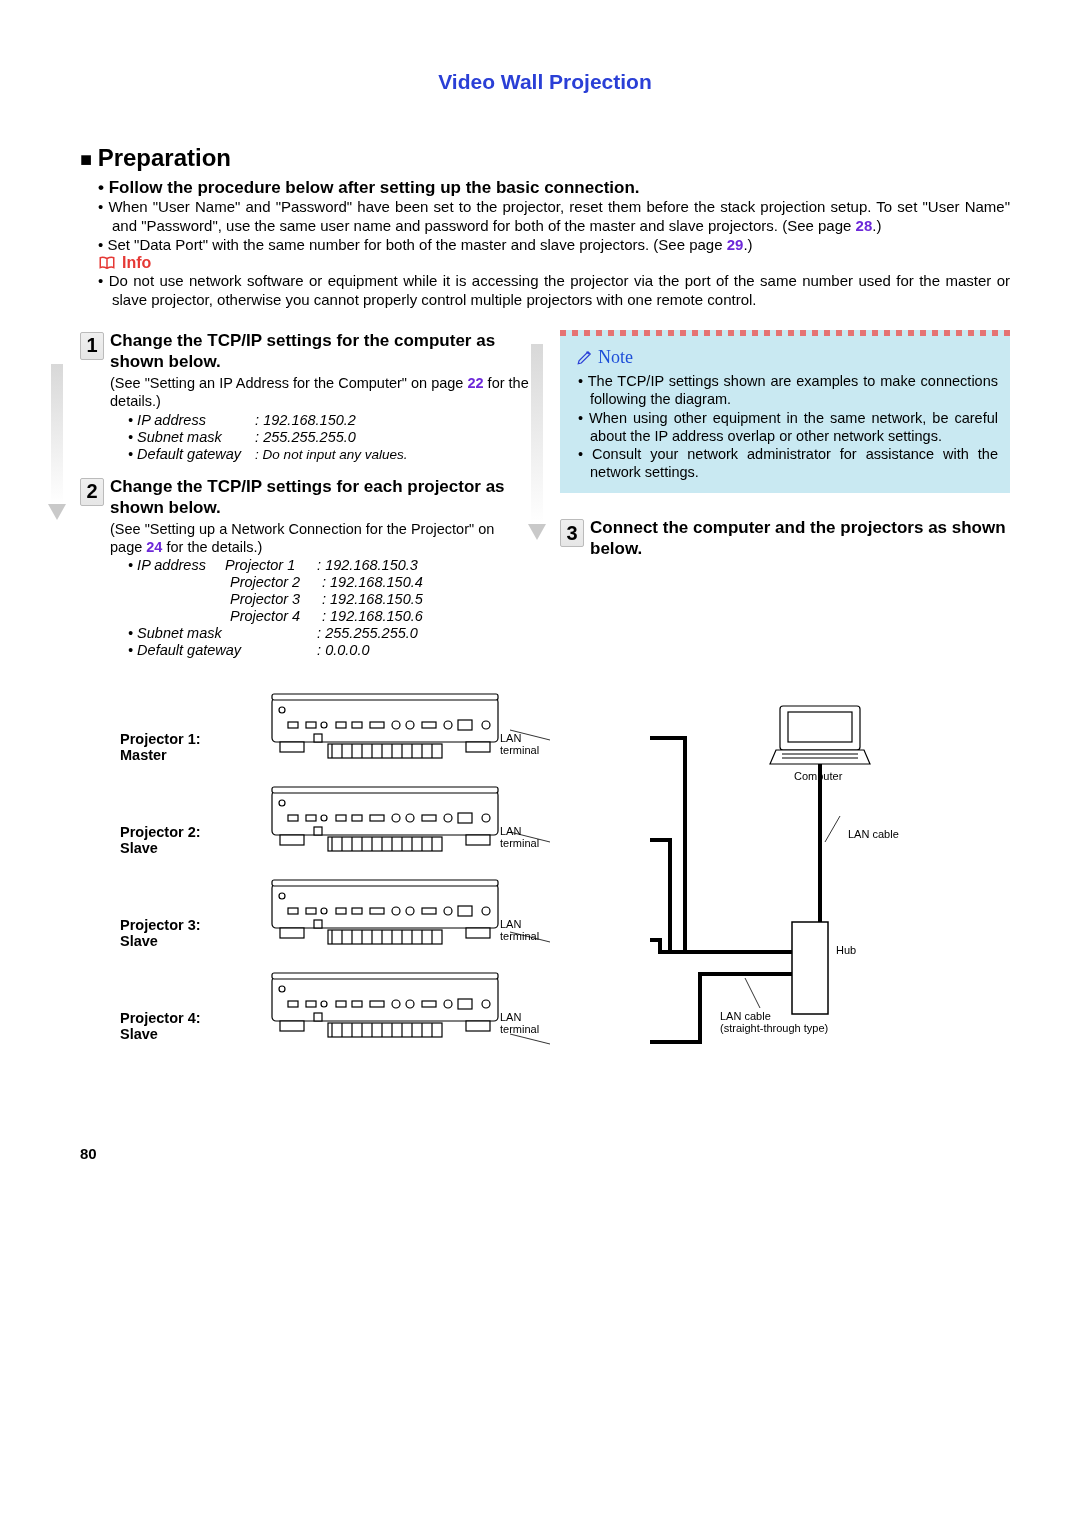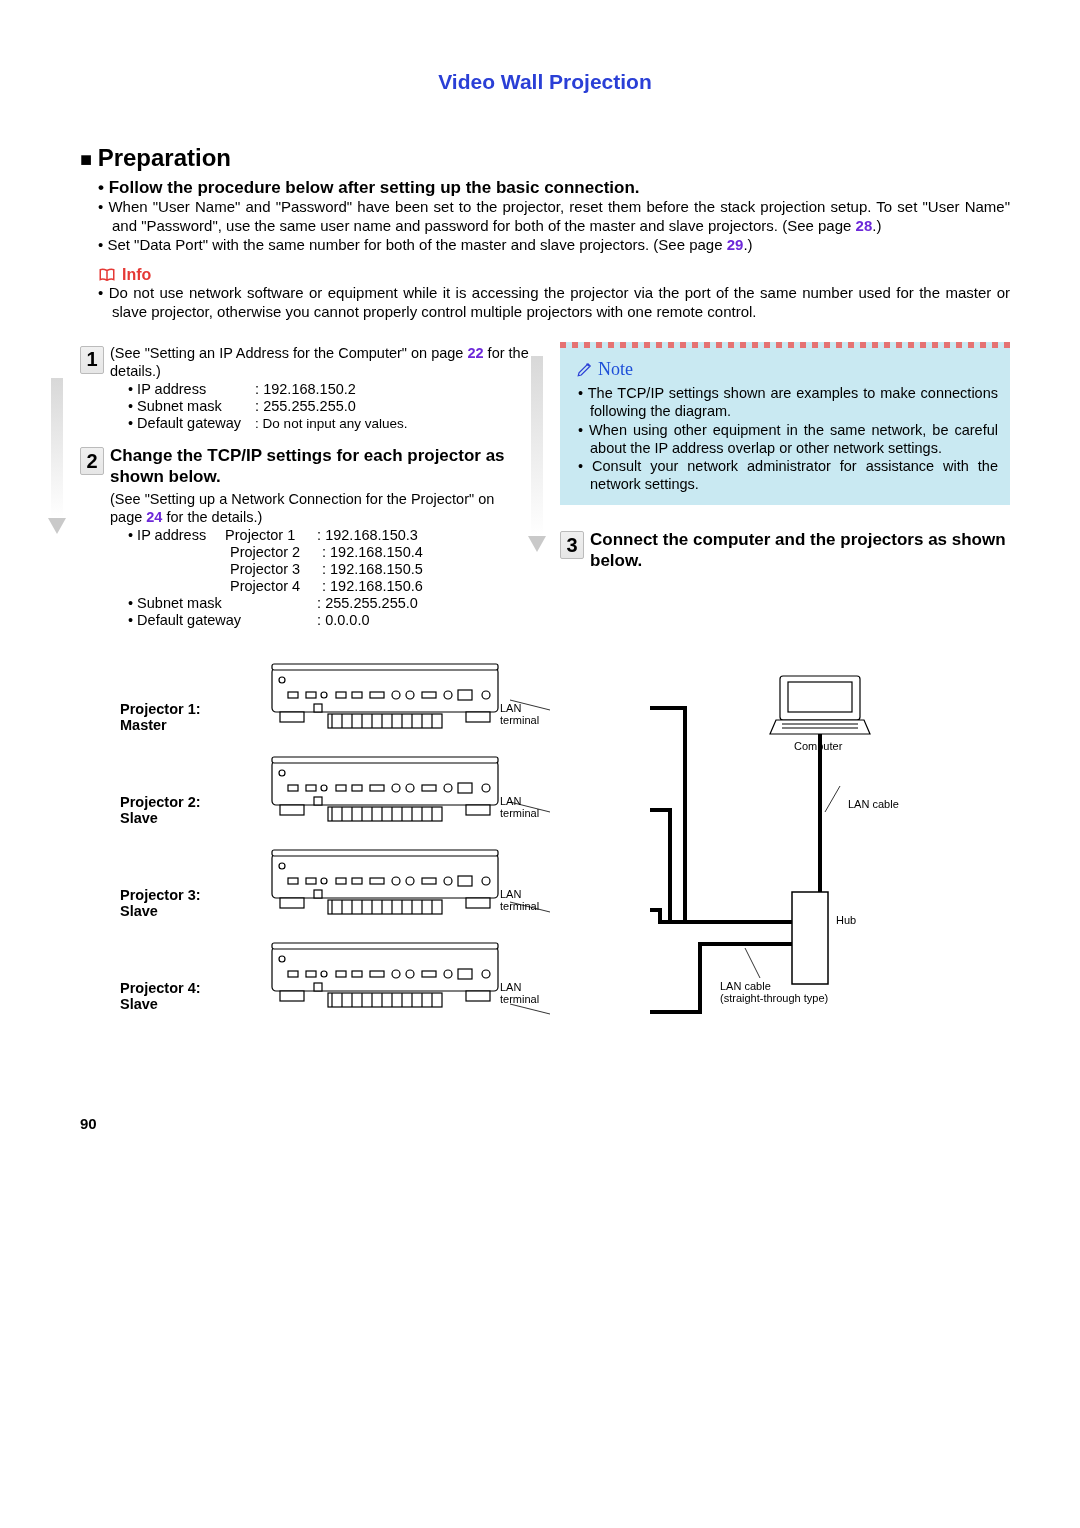--- a/index.html
+++ b/index.html
@@ -14,29 +14,29 @@
   .page { padding: 70px 70px 70px 80px; position: relative; }
   .section-title { color: #2a3fd6; font-weight: bold; font-size: 21px; margin-bottom: 50px; text-align: center; }
   .prep-heading { font-size: 24px; font-weight: bold; margin: 0 0 6px 0; }
   .prep-heading::before { content: "■ "; font-size: 20px; }
   .lead-bullet { font-weight: bold; font-size: 17px; margin-left: 18px; }
   .lead-bullet::before { content: "• "; }
   .body-text { font-size: 15px; line-height: 1.25; margin-left: 18px; text-align: justify; }
   .body-text .bullet { display: block; padding-left: 14px; text-indent: -14px; }
   .body-text .bullet::before { content: "• "; }
   .link { color: #6d28d9; font-weight: bold; text-decoration: none; }
-  .info-row { margin-top: 12px; margin-left: 18px; display: flex; align-items: center; gap: 6px; }
+  .info-row { margin-top: 0; margin-left: 18px; display: flex; align-items: center; gap: 6px; }
   .info-label { color: #e53935; font-weight: bold; font-size: 16px; }
   .two-col { display: flex; gap: 30px; margin-top: 20px; }
   .col { flex: 1 1 50%; position: relative; }
   .step { position: relative; padding-left: 30px; margin-bottom: 14px; }
   .step-num-box { position: absolute; left: 0; top: 2px; width: 22px; height: 26px; background: linear-gradient(#f0f0f0,#e6e6e6); border: 1px solid #bbb; border-radius: 2px; display: flex; align-items: center; justify-content: center; font-weight: bold; font-size: 20px; font-family: "Helvetica Neue", Arial, sans-serif; }
   .step-title { font-weight: bold; font-size: 17px; line-height: 1.25; }
   .step-sub { font-size: 14.5px; line-height: 1.25; margin-top: 2px; }
-  .setting-list { font-size: 14.5px; padding-left: 18px; }
+  .setting-list { font-size: 14.5px; padding-left: 18px; font-style: italic; }
   .setting-list div { margin: 1px 0; }
   .setting-list .b::before { content: "• "; margin-left: -14px; }
   .setting-list .b { padding-left: 14px; }
   .note-box { background: #c9e9f2; padding: 10px 12px 12px 12px; font-size: 14.5px; line-height: 1.25; text-align: justify; position: relative; }
   .note-box::before { content:""; position:absolute; top:0; left:0; right:0; height:6px; background: repeating-linear-gradient(90deg,#e57373 0 6px,transparent 6px 12px); }
   .note-heading { color: #1d4ed8; font-family: "Times New Roman", serif; font-size: 18px; margin: 6px 0 4px 4px; display: flex; align-items: center; gap: 4px; }
   .note-box ul { margin: 0; padding-left: 18px; list-style: none; }
   .note-box ul li { padding-left: 0; text-indent: -12px; }
   .note-box ul li::before { content: "• "; }
   .diagram-area { margin-top: 20px; }
@@ -92,20 +92,21 @@
                 <linearGradient id="g1" x1="0" y1="0" x2="0" y2="1">
                   <stop offset="0" stop-color="#d8d8d8"></stop>
                   <stop offset="1" stop-color="#fff"></stop>
                 </linearGradient>
               </defs>
             <rect x="5" y="30" width="12" height="140" fill="url(#g1)"></rect>
             <path d="M2 170 L20 170 L11 186 Z" fill="#c9c9c9"></path>
           </svg>
         </span>
         <div class="step-num-box">1</div>
+        <div class="step-title">Change the TCP/IP settings for the computer as shown below.</div>
         <div class="step-sub">
           <span>(See "Setting an IP Address for the Computer" on page </span><a class="link" href="#">22</a><span> for the details.)</span>
         </div>
         <div class="setting-list">
           <div class="b"><span style="display:inline-block;width:118px;">IP address</span><span>: 192.168.150.2</span></div>
           <div class="b"><span style="display:inline-block;width:118px;">Subnet mask</span><span>: 255.255.255.0</span></div>
           <div class="b"><span style="display:inline-block;width:118px;">Default gateway</span><span class="sm">: Do not input any values.</span></div>
         </div>
       </div>
 
@@ -327,14 +328,14 @@
 
     <div class="overlay-labels" style="left:714px; top:78px;">Computer</div>
     <div class="overlay-labels" style="left:768px; top:136px;">LAN cable</div>
     <div class="overlay-labels" style="left:756px; top:252px;">Hub</div>
     <div class="overlay-labels" style="left:640px; top:318px;">
       <span>LAN cable</span><br><span>(straight-through type)</span>
     </div>
 
   </div>
 
-  <div class="page-num">90</div>
+  <div class="page-num">80</div>
 </div>
 
 </body></html>

